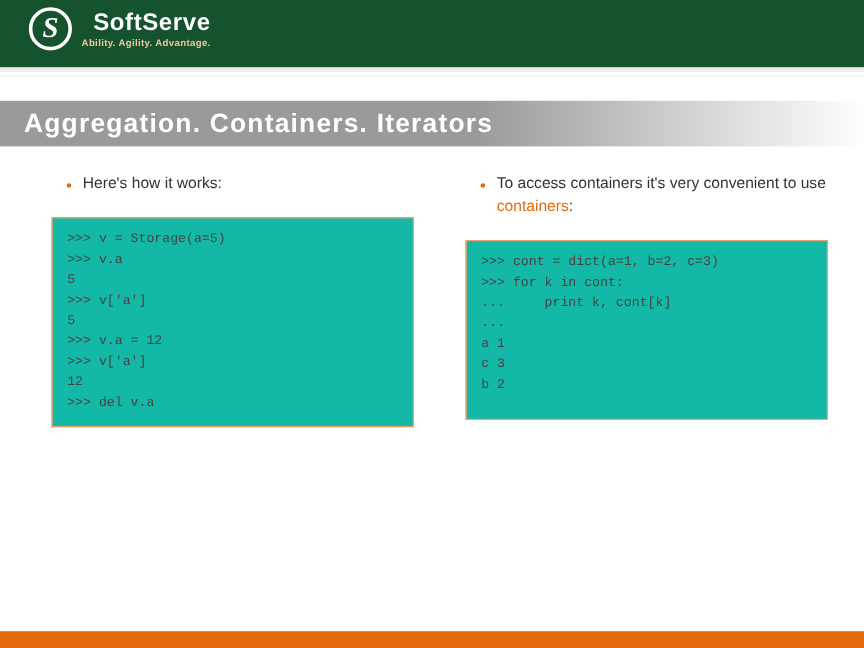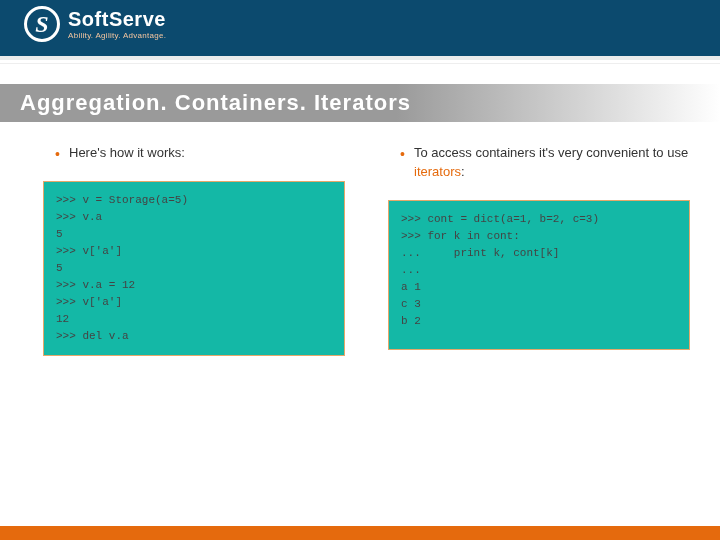--- a/index.html
+++ b/index.html
@@ -1,27 +1,27 @@
 <!DOCTYPE html>
 <html><head>
 <meta charset="utf-8">
 <style>
   * { box-sizing: border-box; margin: 0; padding: 0; }
   html, body { width: 720px; height: 540px; font-family: Verdana, Arial, sans-serif; background: #fff; }
   .slide { width: 720px; height: 540px; position: relative; background: #fff; }
 
   
-  .header { width: 100%; height: 56px; background: #0c4a6e; position: relative; }
+  .header { width: 100%; height: 56px; background: #14532d; position: relative; text-align: right; }
   .logo { position: absolute; left: 24px; top: 6px; display: flex; align-items: center; }
   .logo-s { width: 36px; height: 36px; border: 3px solid #fff; border-radius: 50%; position: relative; display:flex; align-items:center; justify-content:center; }
   .logo-s::before { content:"S"; color:#fff; font-weight:bold; font-size:24px; font-style:italic; font-family: Georgia, serif; }
   .logo-text { margin-left: 8px; color:#fff; }
   .logo-text .main { font-size: 20px; font-weight: bold; letter-spacing: 0.5px; }
   .logo-text .main .soft { color:#fff; }
-  .logo-text .tag { font-size: 8px; color: #f5c6a0; letter-spacing: 0.3px; }
+  .logo-text .tag { font-size: 8px; color: #f5c6a0; letter-spacing: 0.3px; font-weight: bold; }
   .header-shadow { position:absolute; left:0; right:0; bottom:-4px; height:4px; background: rgba(0,0,0,0.08);}
 
   
   .divider { width:100%; height:8px; background:#fff; border-bottom: 1px solid #eee; }
 
   
   .titlebar {
     margin-top: 20px;
     height: 38px;
     background: linear-gradient(to right, #9a9a9a 0%, #9a9a9a 55%, #ffffff 100%);
@@ -94,21 +94,21 @@
 5
 &gt;&gt;&gt; v.a = 12
 &gt;&gt;&gt; v['a']
 12
 &gt;&gt;&gt; del v.a</div>
     </div>
 
     <div class="col">
       <ul class="bullets">
         <li>
-          <span>To access containers it's very convenient to use </span><span class="hl">iterators</span><span>:</span>
+          <span>To access containers it's very convenient to use </span><span class="hl">containers</span><span>:</span>
         </li>
       </ul>
       <div class="codebox">&gt;&gt;&gt; cont = dict(a=1, b=2, c=3)
 &gt;&gt;&gt; for k in cont:
 ...     print k, cont[k]
 ...
 a 1
 c 3
 b 2</div>
     </div>

